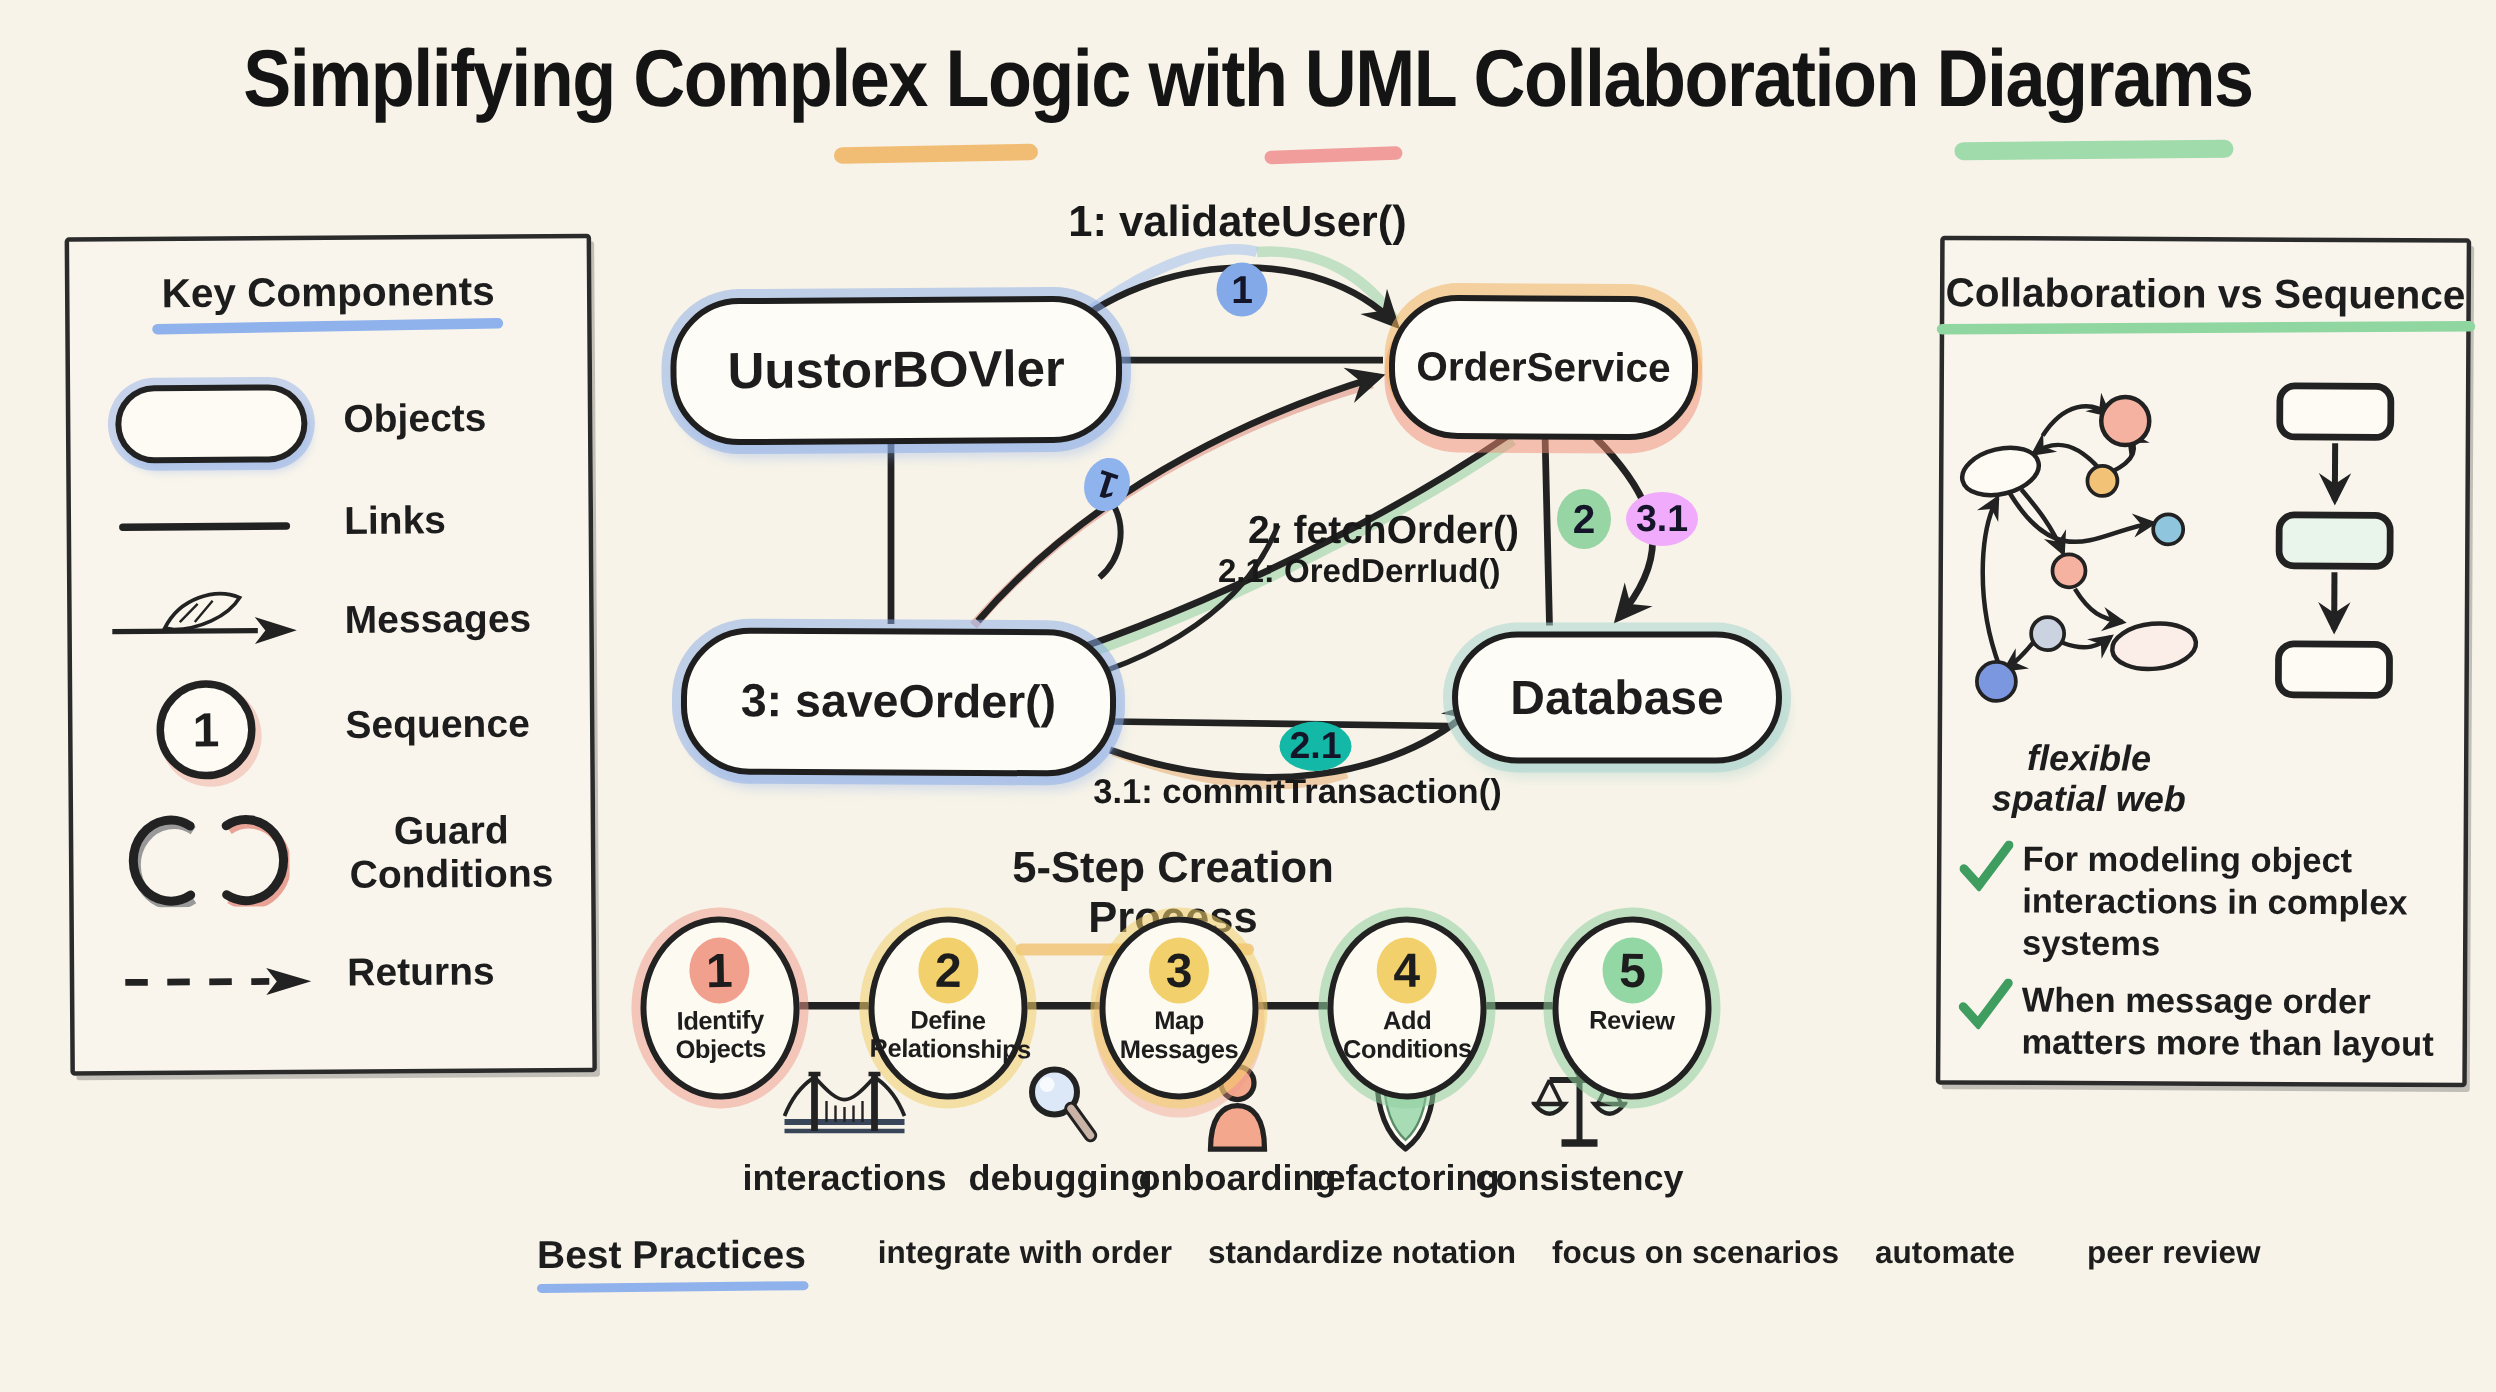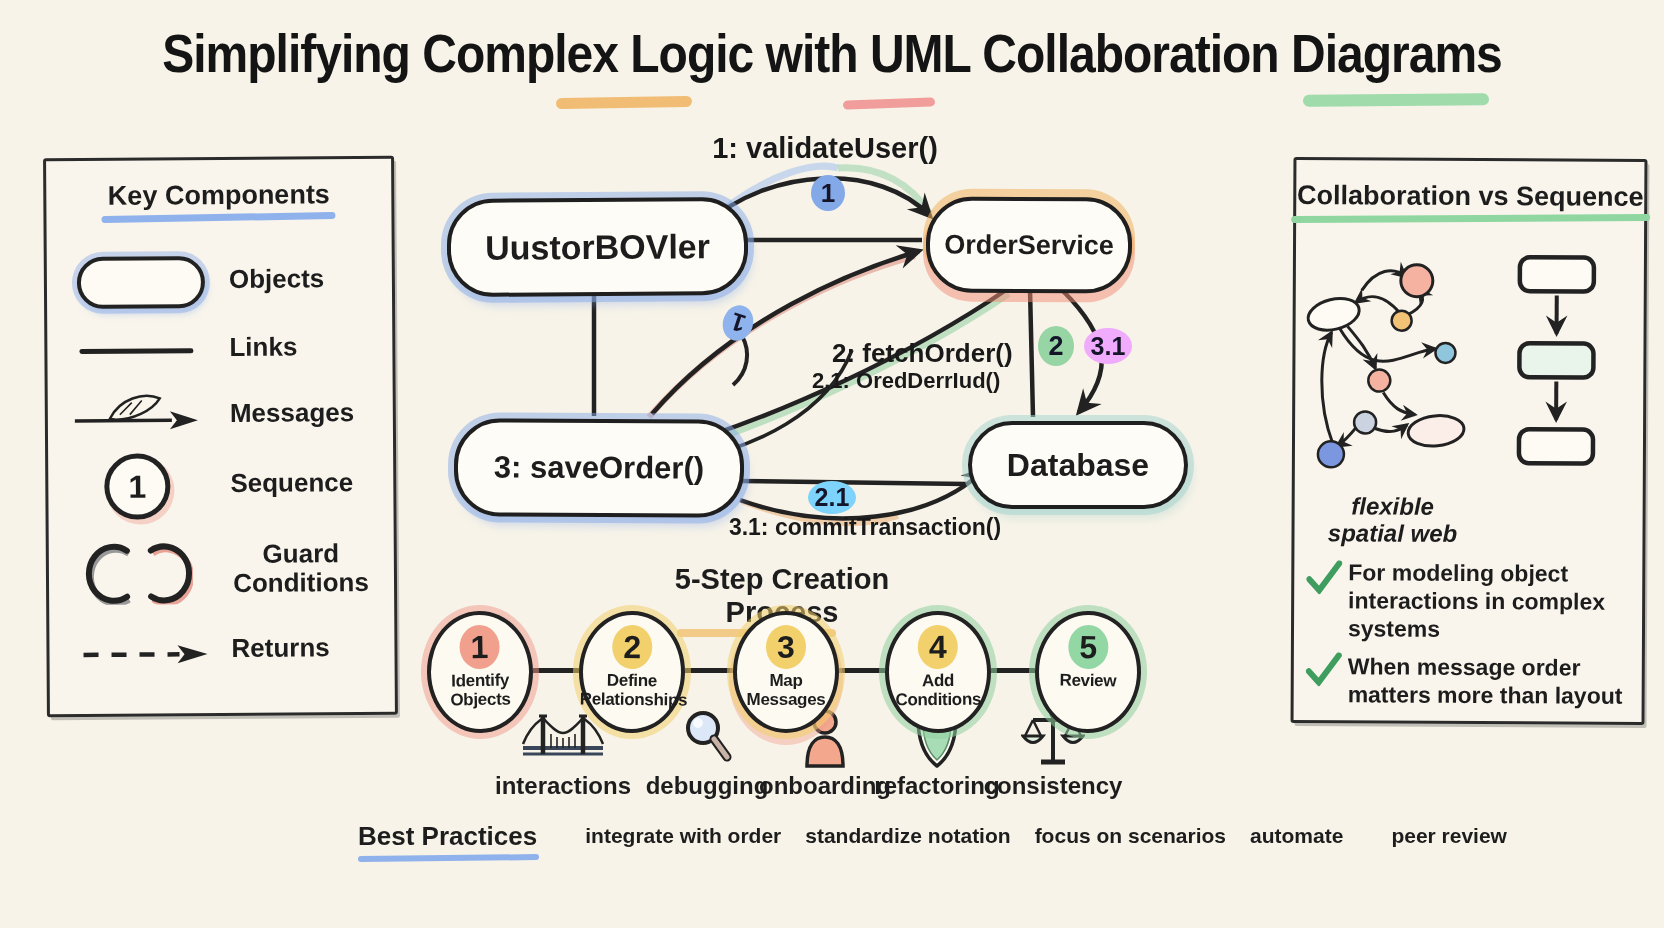--- a/index.html
+++ b/index.html
@@ -154,21 +154,21 @@
     <span>3: saveOrder()</span>
   </div>
   <div class="node glow-teal" style="left:968px;top:421px;width:212px;height:80px;font-size:32px;">
     <span>Database</span>
   </div>
 
   <div class="badge" style="left:811px;top:175px;width:34px;height:36px;background:#84a9e9;font-size:26px;">1</div>
   <div class="badge" style="left:723px;top:305px;width:30px;height:36px;background:#8fb3ec;font-size:25px;transform:rotate(198deg);">1</div>
   <div class="badge" style="left:1038px;top:326px;width:36px;height:40px;background:#97d6a4;font-size:27px;">2</div>
   <div class="badge" style="left:1084px;top:328px;width:48px;height:36px;background:#f0abfc;font-size:25px;">3.1</div>
-  <div class="badge" style="left:808px;top:481px;width:48px;height:33px;background:#7dd3fc;font-size:25px;">2.1</div>
+  <div class="badge" style="left:853px;top:481px;width:48px;height:33px;background:#14b8a6;font-size:25px;">2.1</div>
 
   <div class="msg-label" style="left:690px;top:132px;width:270px;text-align:center;font-size:29px;">1: validateUser()</div>
   <div class="msg-label" style="left:832px;top:338px;font-size:26px;">2: fetchOrder()</div>
   <div class="msg-label" style="left:812px;top:368px;font-size:22px;">2.1: OredDerrIud()</div>
   <div class="msg-label" style="left:700px;top:514px;width:330px;text-align:center;font-size:23px;">3.1: commitTransaction()</div>
 
   <h3 id="process-title"><span>5-Step Creation Process</span></h3>
 
   <div class="step-conn" style="left:533px;width:46px;"></div>
   <div class="step-conn" style="left:685px;width:48px;"></div>

